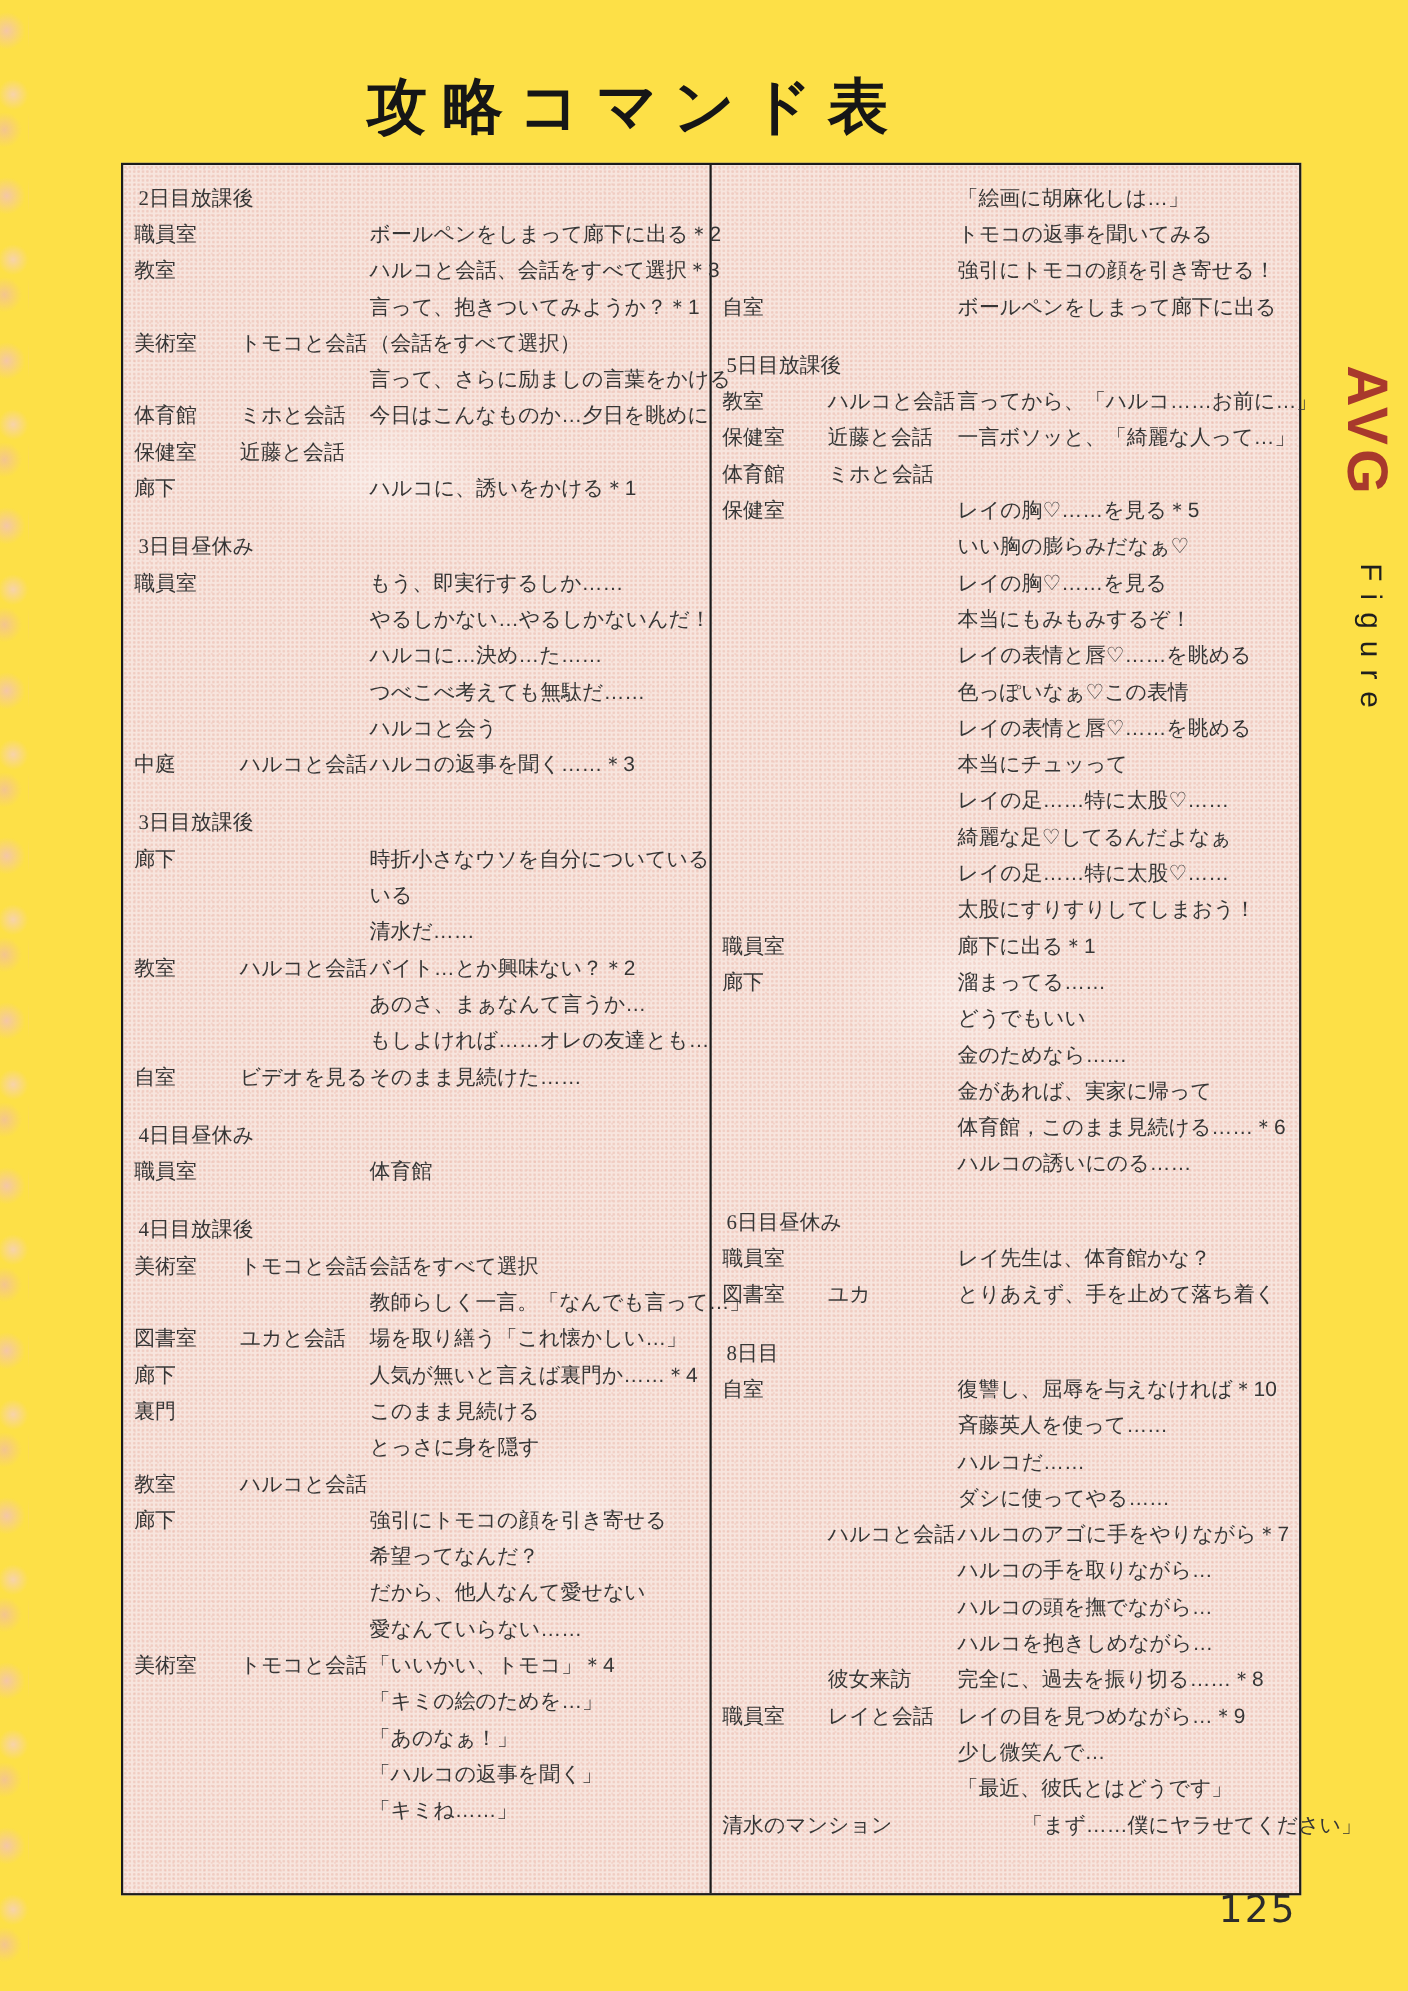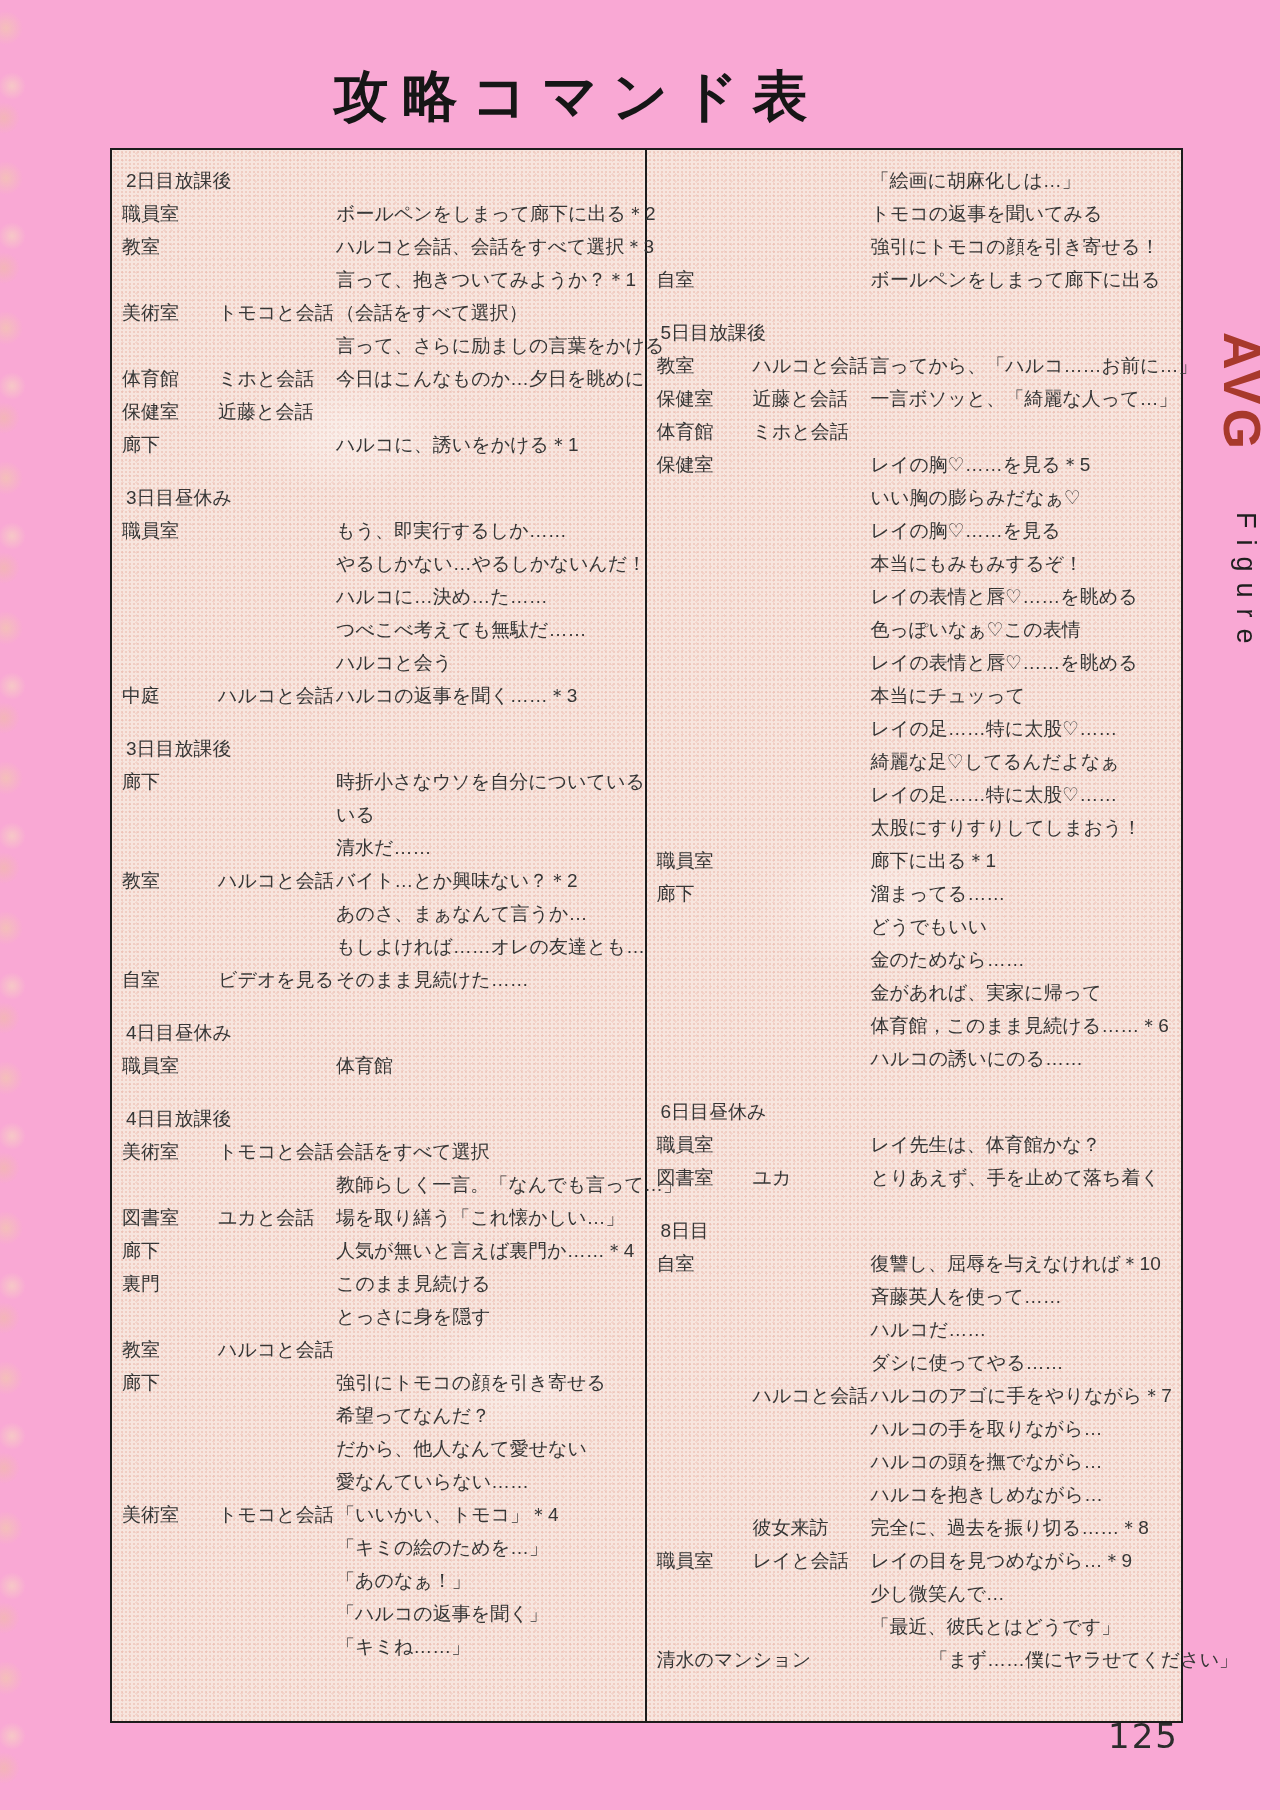--- a/index.html
+++ b/index.html
@@ -3,21 +3,21 @@
 <meta charset="utf-8">
 <style>
   html,body{margin:0;padding:0;}
   body{
     font-family:"Liberation Sans","DejaVu Sans",sans-serif;
     background:#e8e8e4;
   }
   .page{
     position:relative;
     width:1280px;height:1810px;
-    background:#f9a8d4;
+    background:#fde047;
     overflow:hidden;
   }
   
   .torn-edge{
     position:absolute;left:0;top:0;width:26px;height:100%;
     background-image:
       radial-gradient(circle 13px at 6px 28px, rgba(243,195,182,.85), rgba(243,195,182,0) 17px),
       radial-gradient(circle 10px at 12px 86px, rgba(246,208,196,.8), rgba(246,208,196,0) 14px),
       radial-gradient(circle 12px at 4px 118px, rgba(240,186,172,.7), rgba(240,186,172,0) 16px);
     background-size:26px 150px;
@@ -44,21 +44,21 @@
       radial-gradient(rgba(231,175,160,.45) 1px, rgba(0,0,0,0) 1.4px),
       radial-gradient(rgba(238,196,184,.5) 1px, rgba(0,0,0,0) 1.4px);
     background-size:100% 100%,100% 100%,100% 100%,4px 4px,7px 7px;
   }
   .col{
     width:50%;box-sizing:border-box;
     padding:14px 0 0 10px;
     font-size:19px;color:#363636;
   }
   .col-left{border-right:2px solid #1c1c1c;}
-  .sec-header{height:33px;line-height:33px;white-space:nowrap;padding-left:4px;}
+  .sec-header{height:33px;line-height:33px;white-space:nowrap;padding-left:4px;font-family:Liberation Serif, serif;}
   .sec-header.gap{margin-top:20px;}
   .row{display:flex;height:33px;line-height:33px;}
   .row .loc{flex:0 0 96px;white-space:nowrap;}
   .row .person{flex:0 0 118px;white-space:nowrap;}
   .row .cmd{flex:1 1 auto;white-space:nowrap;}
   .side-label{position:absolute;}
   .avg{
     position:absolute;left:1272px;top:332px;
     font-size:52px;font-weight:700;letter-spacing:4px;
     transform:rotate(90deg);transform-origin:0 0;

